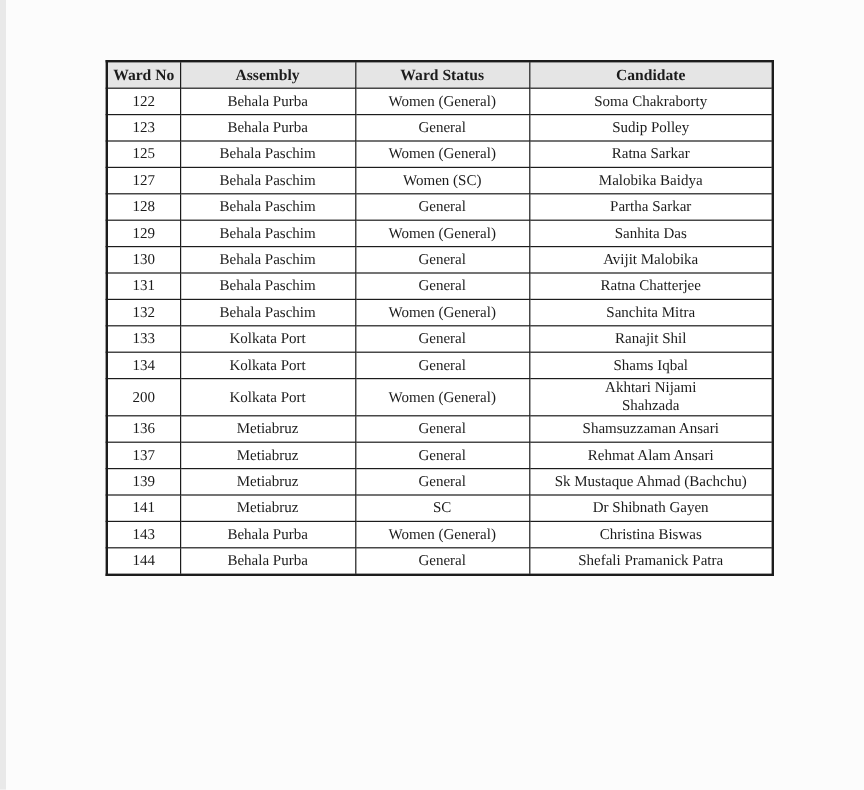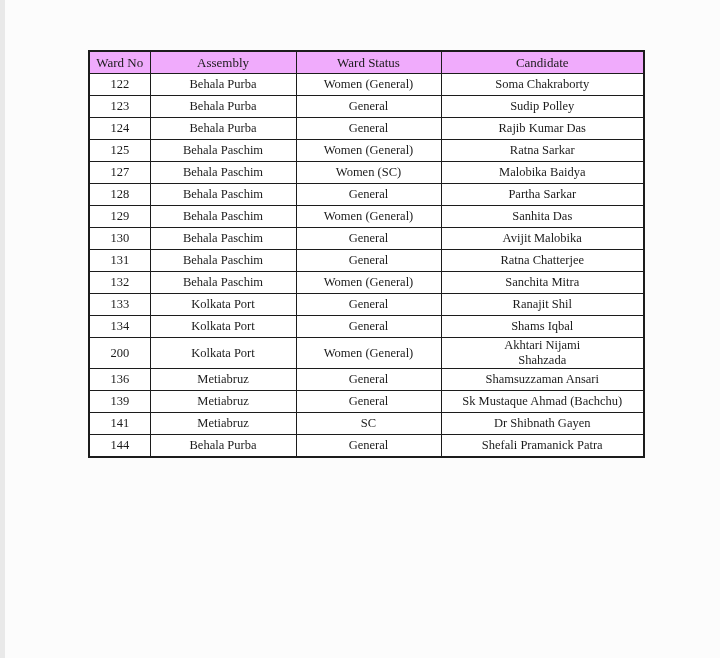--- a/index.html
+++ b/index.html
@@ -37,22 +37,22 @@
   table.candidates th,
   table.candidates td {
     border: 1px solid #1c1c1c;
     text-align: center;
     vertical-align: middle;
     color: #1b1b1b;
     padding: 0 3px;
     overflow: hidden;
   }
   table.candidates th {
-    background: #f0abfc;
-    font-weight: normal;
+    background: #e5e5e5;
+    font-weight: bold;
     font-size: 13px;
     height: 21px;
     line-height: 15px;
   }
   table.candidates td {
     background: #ffffff;
     font-size: 12.5px;
     height: 21px;
     line-height: 15px;
     white-space: pre-line;
@@ -90,26 +90,20 @@
           <td>Women (General)</td>
           <td>Soma Chakraborty</td>
         </tr>
         <tr>
           <td>123</td>
           <td>Behala Purba</td>
           <td>General</td>
           <td>Sudip Polley</td>
         </tr>
         <tr>
-          <td>124</td>
-          <td>Behala Purba</td>
-          <td>General</td>
-          <td>Rajib Kumar Das</td>
-        </tr>
-        <tr>
           <td>125</td>
           <td>Behala Paschim</td>
           <td>Women (General)</td>
           <td>Ratna Sarkar</td>
         </tr>
         <tr>
           <td>127</td>
           <td>Behala Paschim</td>
           <td>Women (SC)</td>
           <td>Malobika Baidya</td>
@@ -163,30 +157,42 @@
           <td>Akhtari Nijami
 Shahzada</td>
         </tr>
         <tr>
           <td>136</td>
           <td>Metiabruz</td>
           <td>General</td>
           <td>Shamsuzzaman Ansari</td>
         </tr>
         <tr>
+          <td>137</td>
+          <td>Metiabruz</td>
+          <td>General</td>
+          <td>Rehmat Alam Ansari</td>
+        </tr>
+        <tr>
           <td>139</td>
           <td>Metiabruz</td>
           <td>General</td>
           <td>Sk Mustaque Ahmad (Bachchu)</td>
         </tr>
         <tr>
           <td>141</td>
           <td>Metiabruz</td>
           <td>SC</td>
           <td>Dr Shibnath Gayen</td>
+        </tr>
+        <tr>
+          <td>143</td>
+          <td>Behala Purba</td>
+          <td>Women (General)</td>
+          <td>Christina Biswas</td>
         </tr>
         <tr>
           <td>144</td>
           <td>Behala Purba</td>
           <td>General</td>
           <td>Shefali Pramanick Patra</td>
         </tr>
       </tbody>
   </table>
 </div>

